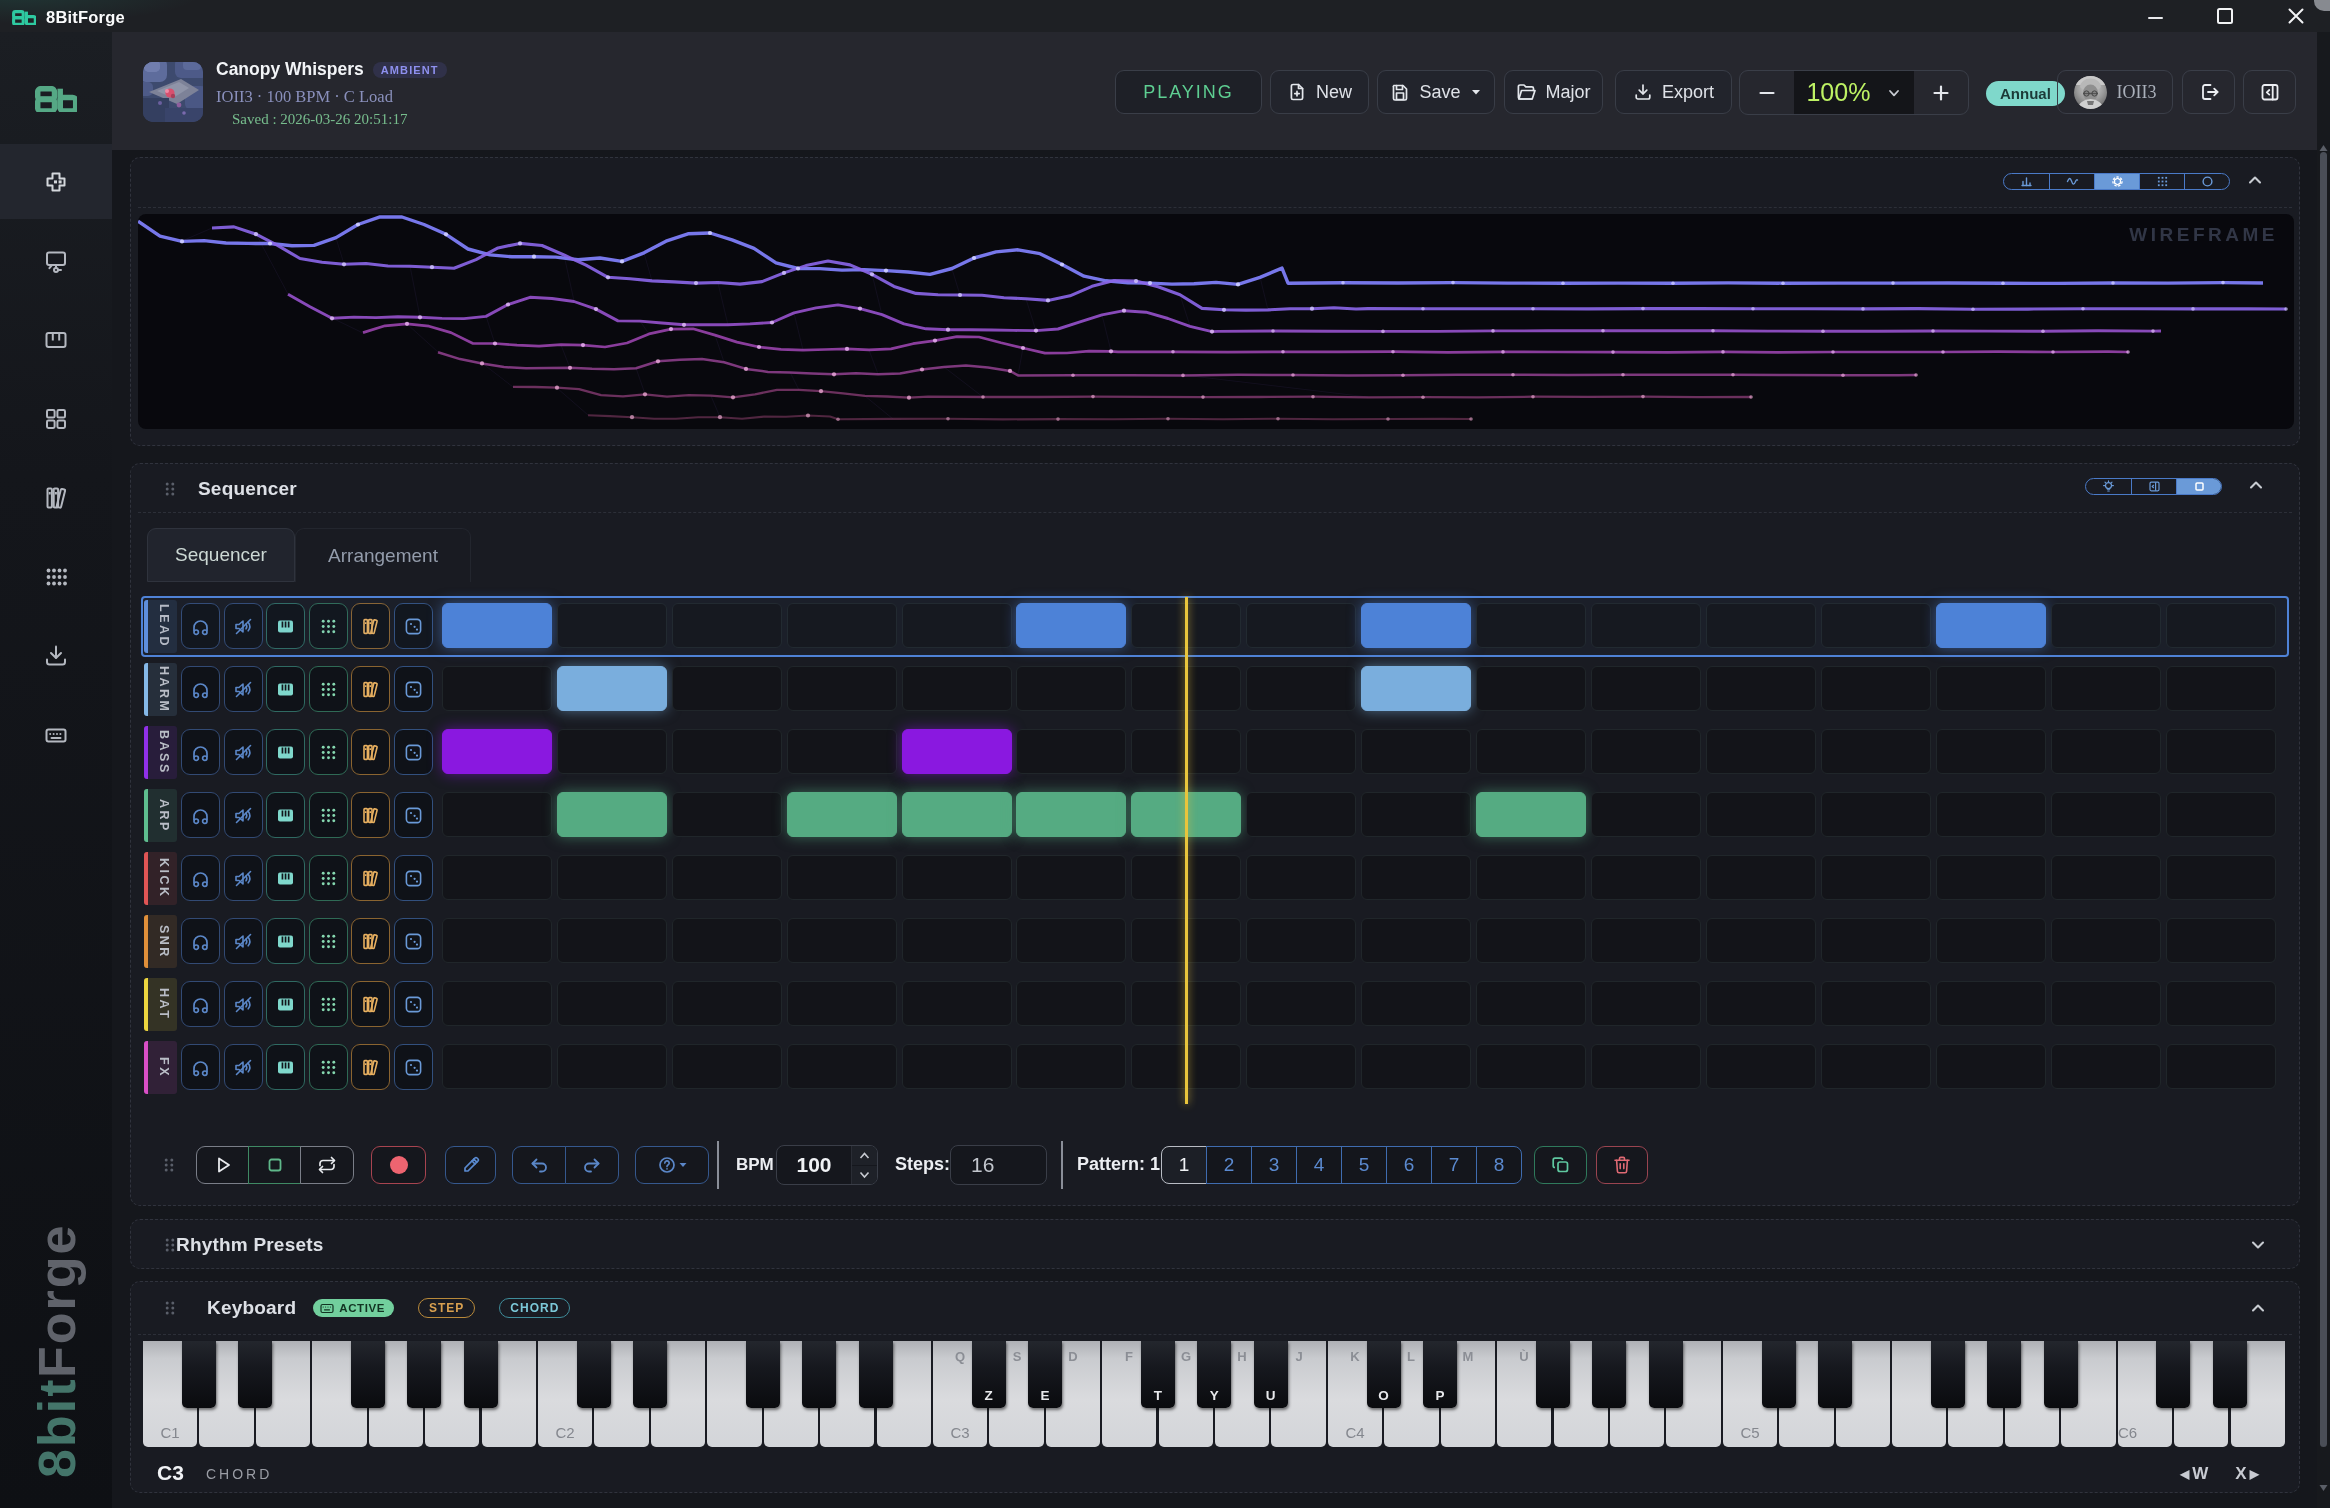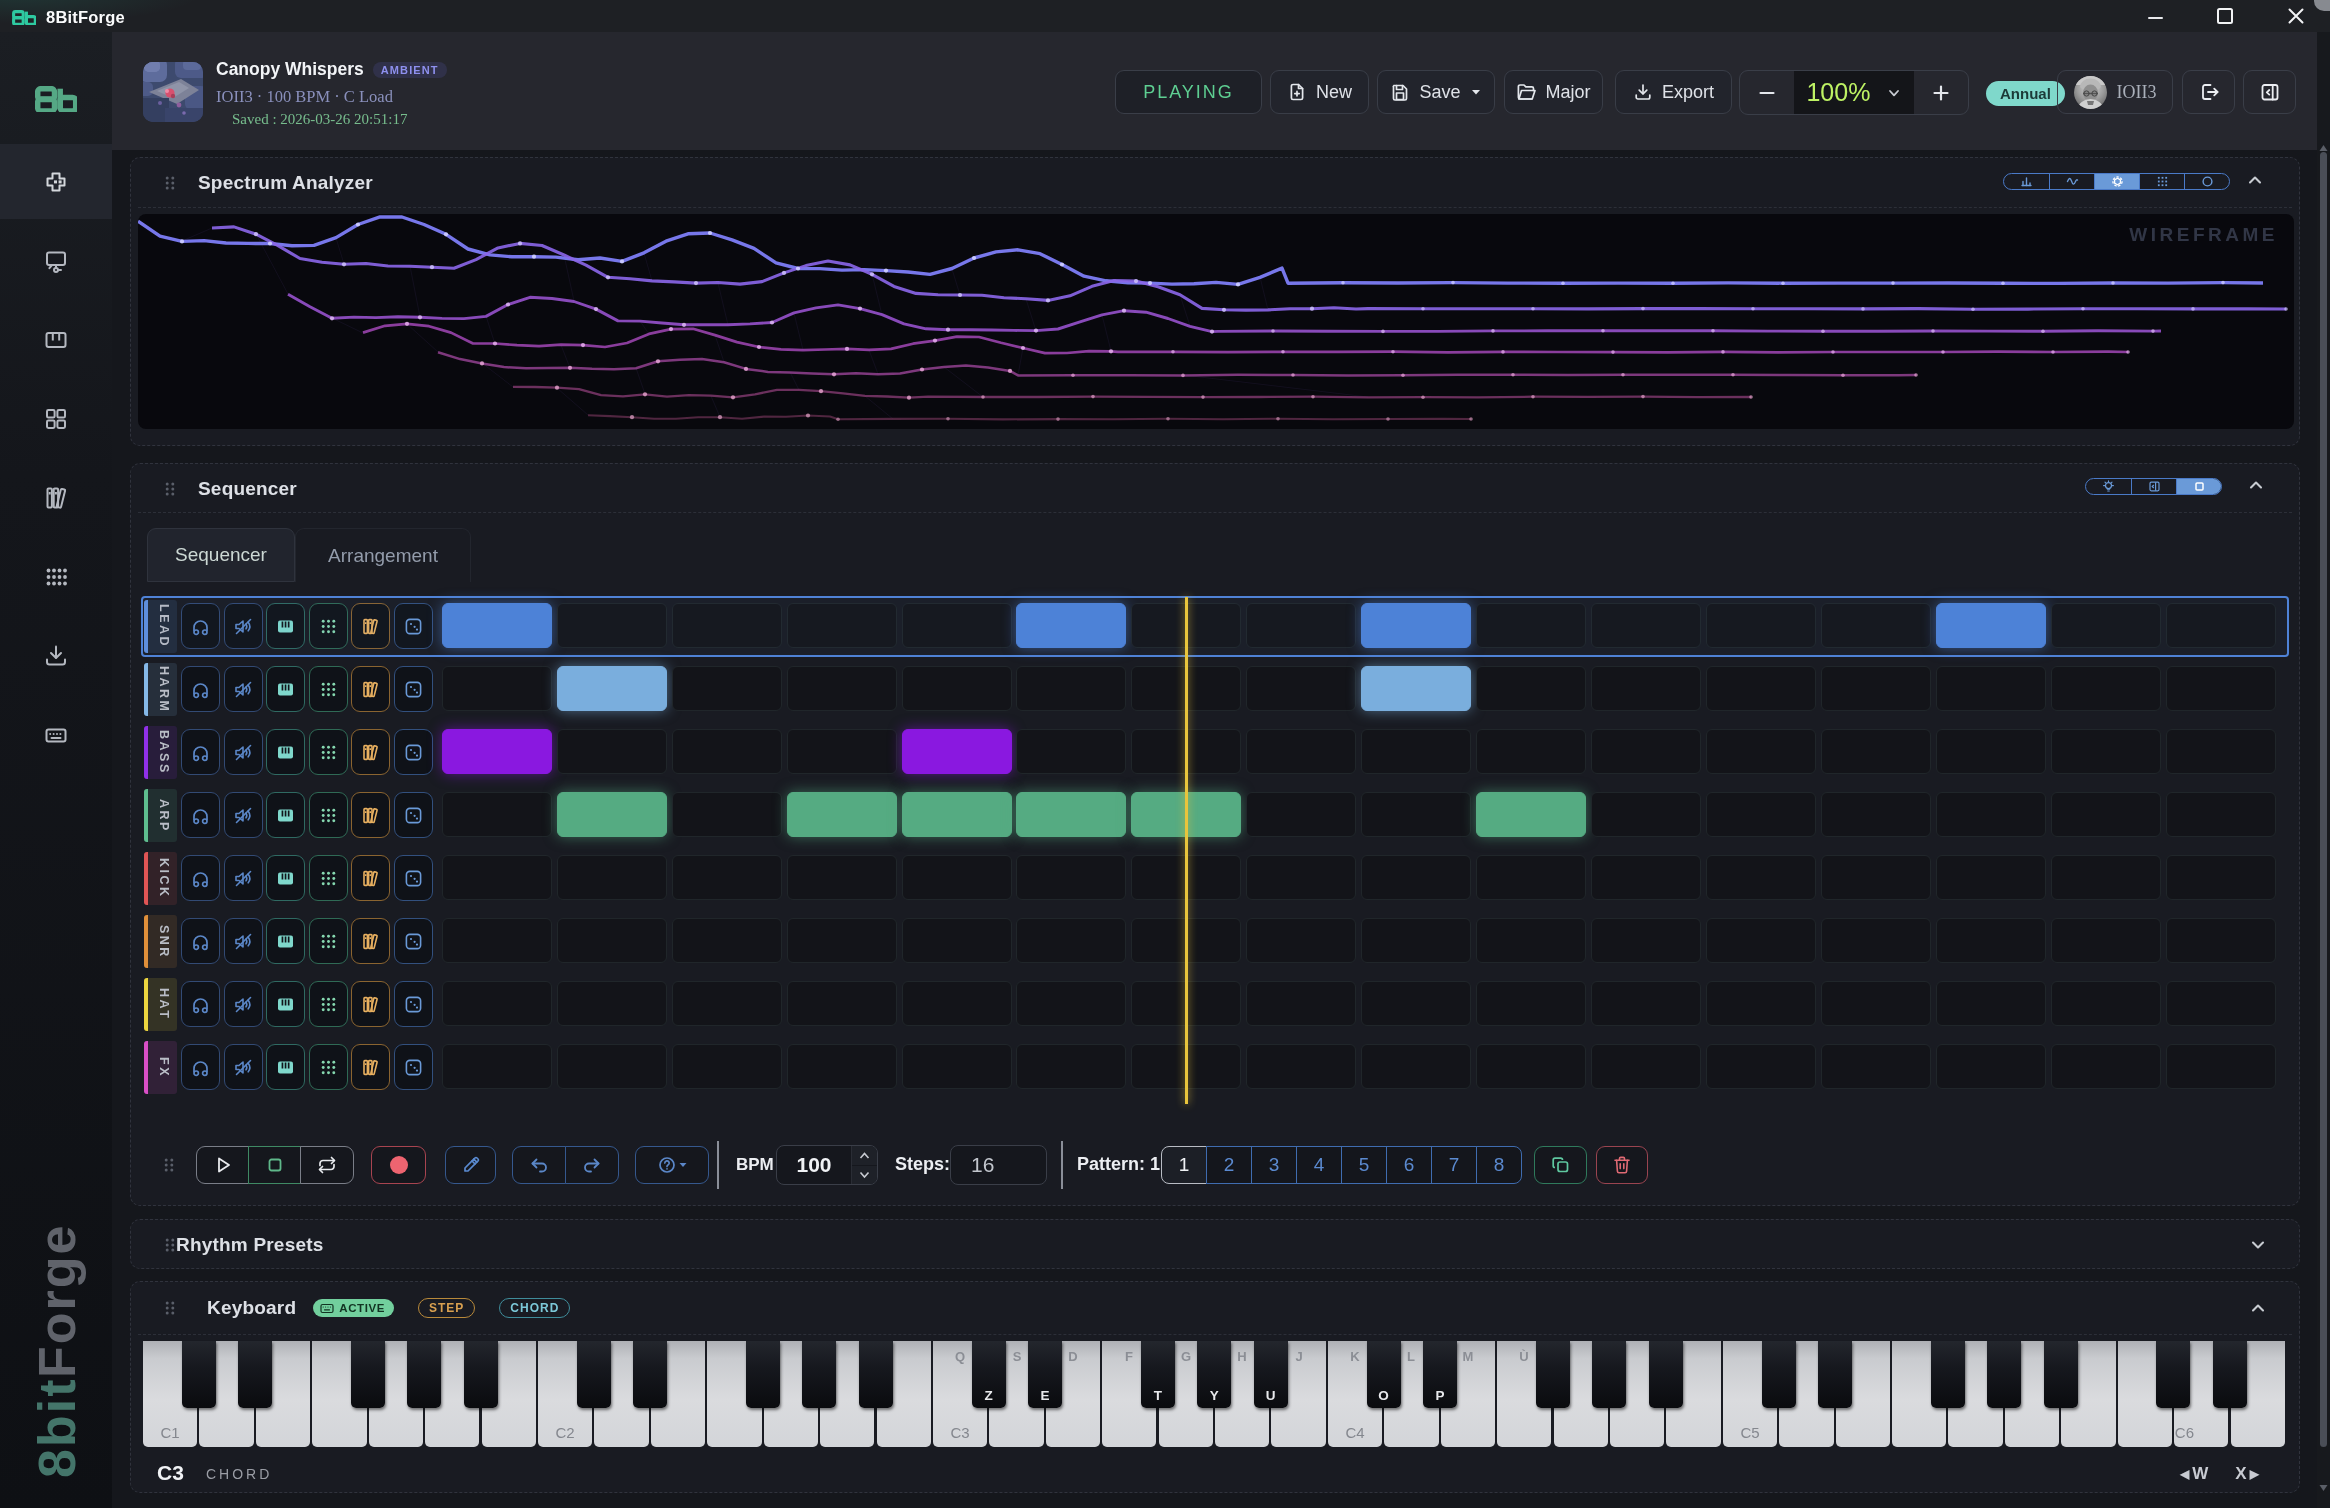--- a/index.html
+++ b/index.html
@@ -261,31 +261,20 @@
     <div class="btn abs" style="left:2243px;top:70px;width:53px;height:44px;background:transparent;border-color:#3a3e48;">
       <svg width="22" height="22" viewBox="0 0 22 22">
         <g stroke="#eceef2" stroke-width="1.8" fill="none" stroke-linecap="round" stroke-linejoin="round">
           <rect x="3.5" y="4" width="15" height="14.5" rx="2"></rect>
           <path d="M13.7 4v14.5"></path>
           <path d="M10.3 9l-2.5 2.3 2.5 2.3"></path>
         </g>
       </svg>
     </div>
     <div class="panel" style="top:157px;height:289px;">
-      <div class="phead" style="padding-left:33px;gap:22px;">
-        <svg width="12" height="16" viewBox="0 0 12 16">
-          <circle cx="3.2" cy="3" r="1.5" fill="#5a5f6a"></circle>
-          <circle cx="8.8" cy="3" r="1.5" fill="#5a5f6a"></circle>
-          <circle cx="3.2" cy="8" r="1.5" fill="#5a5f6a"></circle>
-          <circle cx="8.8" cy="8" r="1.5" fill="#5a5f6a"></circle>
-          <circle cx="3.2" cy="13" r="1.5" fill="#5a5f6a"></circle>
-          <circle cx="8.8" cy="13" r="1.5" fill="#5a5f6a"></circle>
-        </svg>
-        <span class="ptitle">Spectrum Analyzer</span>
-      </div>
       <div class="abs" style="left:7px;right:7px;top:49px;border-top:1px dashed #2c2f38;"></div>
       <div class="minigrp" style="left:1872px;top:15px;">
         <div class="minib" style="">
           <svg width="13" height="13" viewBox="0 0 13 13">
             <g stroke="#6a9ad8" stroke-width="1.4" fill="none" stroke-linecap="round">
               <path d="M3 10.5V6.5M6.5 10.5V3M10 10.5V8"></path>
               <path d="M2 10.5h9"></path>
             </g>
           </svg>
         </div>
@@ -1389,21 +1378,21 @@
     <div class="wkey" style="left:2004.9px;width:54.4px;"></div>
     <div class="wkey" style="left:2061.3px;width:54.4px;"></div>
     <div class="wkey" style="left:2117.7px;width:54.4px;"></div>
     <div class="wkey" style="left:2174.1px;width:54.4px;"></div>
     <div class="wkey" style="left:2230.5px;width:54.4px;"></div>
     <div class="klabel" style="left:143px;top:1424px;width:54px;text-align:center;">C1</div>
     <div class="klabel" style="left:538px;top:1424px;width:54px;text-align:center;">C2</div>
     <div class="klabel" style="left:933px;top:1424px;width:54px;text-align:center;">C3</div>
     <div class="klabel" style="left:1328px;top:1424px;width:54px;text-align:center;">C4</div>
     <div class="klabel" style="left:1723px;top:1424px;width:54px;text-align:center;">C5</div>
-    <div class="klabel" style="left:2118px;top:1424px;width:76px;text-align:right;">C6</div>
+    <div class="klabel" style="left:2118px;top:1424px;width:76px;text-align:left;">C6</div>
     <div class="wletter" style="left:945px;">Q</div>
     <div class="wletter" style="left:1002px;">S</div>
     <div class="wletter" style="left:1058px;">D</div>
     <div class="wletter" style="left:1114px;">F</div>
     <div class="wletter" style="left:1171px;">G</div>
     <div class="wletter" style="left:1227px;">H</div>
     <div class="wletter" style="left:1284px;">J</div>
     <div class="wletter" style="left:1340px;">K</div>
     <div class="wletter" style="left:1396px;">L</div>
     <div class="wletter" style="left:1453px;">M</div>

